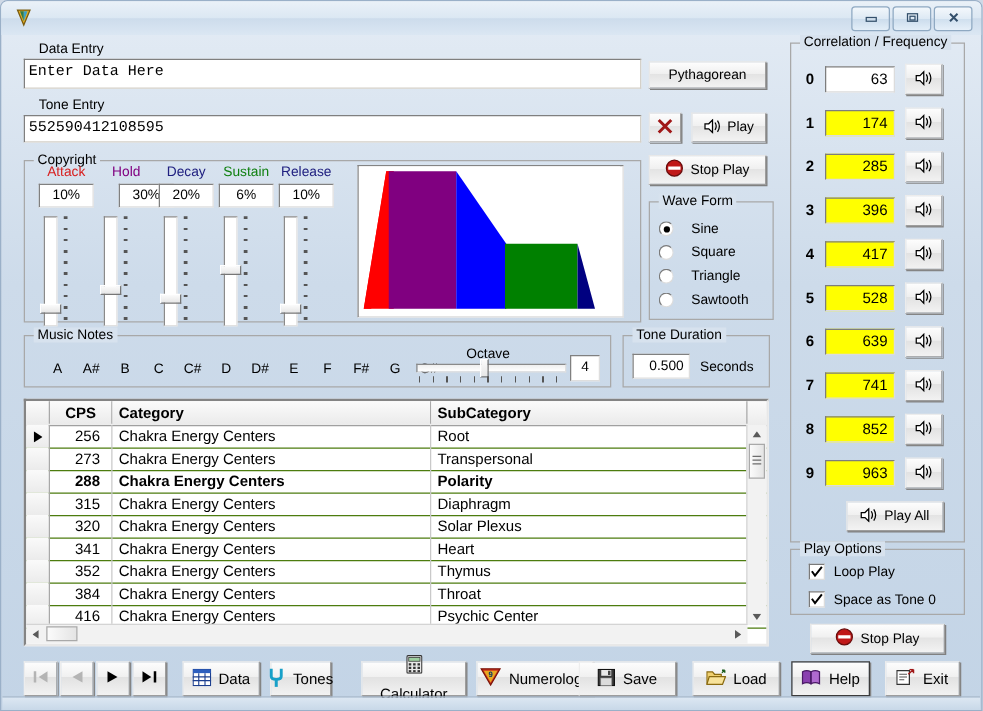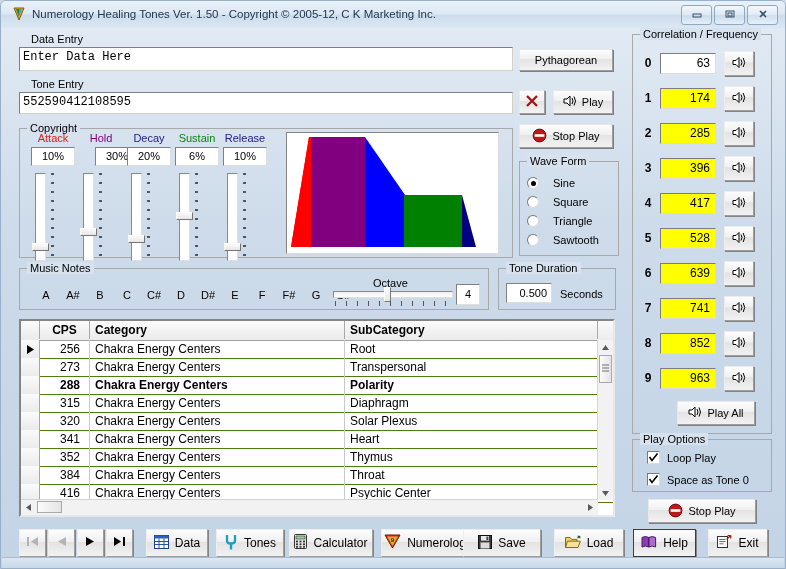--- a/index.html
+++ b/index.html
@@ -179,21 +179,20 @@
 <div class="window">
 
   <div class="titlebar">
     <span class="title-icon">
       <svg width="16" height="16" viewBox="0 0 16 16">
         <path d="M3 2 L13 2 L8 14 Z" fill="#e8b020" stroke="#7a5c10" stroke-width="1"></path>
         <path d="M5 3 L8 3 L8 11 Z" fill="#2d7a4f"></path>
         <path d="M8 3 L11 3 L8 11 Z" fill="#3aa0c8"></path>
       </svg>
     </span>
-    <span class="title-text">Numerology Healing Tones Ver. 1.50 - Copyright © 2005-12, C K Marketing Inc.</span>
     <div class="wbtns">
       <div class="wbtn">
         <span>
           <svg width="12" height="10">
               <rect x="2" y="5" width="8" height="3" fill="none" stroke="#34506c" stroke-width="1"></rect>
             </svg>
         </span>
       </div>
       <div class="wbtn">
         <span>
@@ -608,28 +607,28 @@
     </div>
   <div id="toolbar-buttons">
       <div class="tb-btn" style="left:145px;top:528px;width:62px;">
             <span class="ico"><svg width="15" height="14" viewBox="0 0 15 14">
             <rect x="0.5" y="0.5" width="14" height="13" fill="#fff" stroke="#1d3f8f"></rect>
             <rect x="0.5" y="0.5" width="14" height="3" fill="#2d5fbf"></rect>
             <path d="M0 6.5 H15 M0 9.5 H15 M5 3.5 V14 M10 3.5 V14" stroke="#1d3f8f" stroke-width="0.9"></path>
           </svg></span>
             <span>Data</span>
       </div>
-      <div class="tb-btn" style="left:215px;top:528px;width:68px;">
+      <div class="tb-btn" style="left:215px;top:528px;width:49px;">
             <span class="ico"><svg width="14" height="16" viewBox="0 0 14 16">
             <path d="M3 1 L3 7 Q3 9.5 7 9.5 Q11 9.5 11 7 L11 1" stroke="#18a0c8" stroke-width="2.3" fill="none"></path>
             <rect x="5.8" y="9" width="2.4" height="6.5" fill="#18a0c8"></rect>
           </svg></span>
             <span>Tones</span>
       </div>
-      <div class="tb-btn" style="left:288px;top:528px;width:84px;">
+      <div class="tb-btn" style="left:288px;top:528px;width:84px;flex-direction:column;">
             <span class="ico"><svg width="13" height="15" viewBox="0 0 13 15">
             <rect x="0.5" y="0.5" width="12" height="14" rx="1" fill="#e8e8e8" stroke="#333"></rect>
             <rect x="2" y="2" width="9" height="3" fill="#9fd0a0" stroke="#333" stroke-width="0.6"></rect>
             <g fill="#333">
               <rect x="2" y="6.6" width="2" height="1.8"></rect>
               <rect x="5.5" y="6.6" width="2" height="1.8"></rect>
               <rect x="9" y="6.6" width="2" height="1.8"></rect>
               <rect x="2" y="9.4" width="2" height="1.8"></rect>
               <rect x="5.5" y="9.4" width="2" height="1.8"></rect>
               <rect x="9" y="9.4" width="2" height="1.8"></rect>

